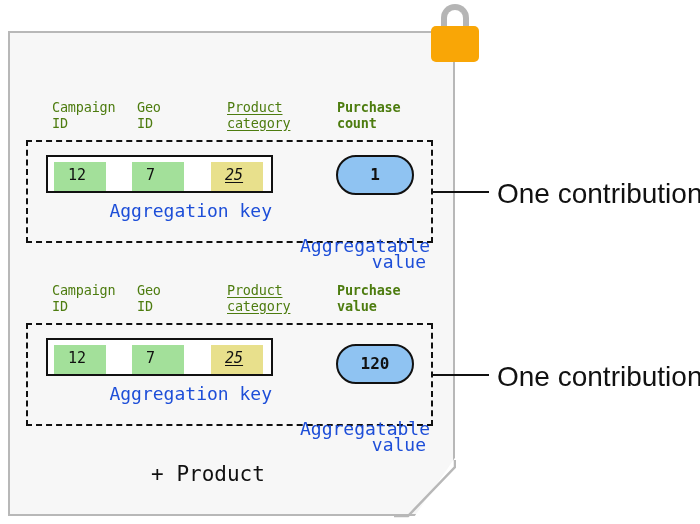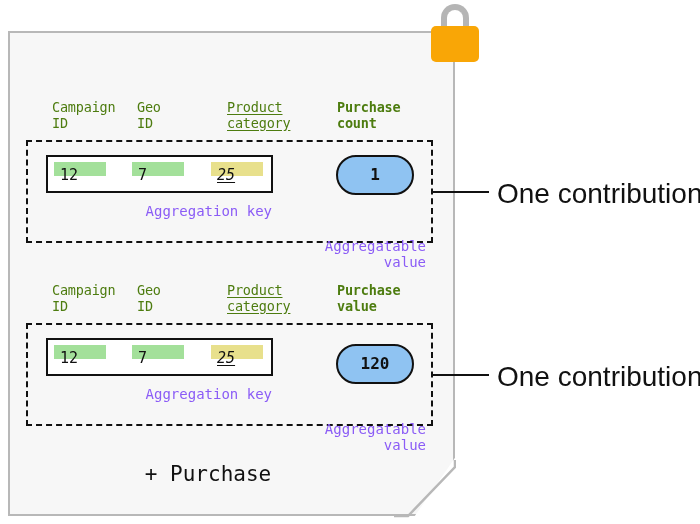--- a/index.html
+++ b/index.html
@@ -109,25 +109,25 @@
     height: 38px;
     background: #ffffff;
     border: 2.5px solid #111111;
     box-sizing: border-box;
   }
   #keybox-0 { top: 155px; }
   #keybox-1 { top: 338px; }
   .cell {
     position: absolute;
     top: 5px;
-    height: 14px;
+    height: 29px;
     line-height: 26px;
     font-size: 15px;
     color: #111111;
-    padding-left: 6px;
+    padding-left: 14px;
     box-sizing: border-box;
   }
   .cell-0 { left: 6px;   width: 52px;  background: #a3e09a; }
   .cell-1 { left: 84px;  width: 52px;  background: #a3e09a; }
   .cell-2 { left: 163px; width: 52px;  background: #e8e08c; text-decoration: underline; text-underline-offset: 2px; font-style: italic; }
 
   
   .pill {
     position: absolute;
     width: 78px;
@@ -141,22 +141,22 @@
     font-size: 16px;
     font-weight: bold;
     color: #111111;
   }
   #pill-0 { left: 336px; top: 155px; }
   #pill-1 { left: 336px; top: 344px; }
 
   
   .anno {
     position: absolute;
-    color: #8b5cf6;
-    font-size: 14px;
+    color: #1d4ed8;
+    font-size: 18px;
     line-height: 16px;
   }
   .anno-key  { width: 210px; text-align: right; }
   .anno-val  { width: 126px; text-align: right; white-space: pre-line; margin-top: 35px; }
   #anno-key-0 { left: 62px;  top: 203px; }
   #anno-val-0 { left: 300px; top: 203px; }
   #anno-key-1 { left: 62px;  top: 386px; }
   #anno-val-1 { left: 300px; top: 386px; }
 
   
@@ -254,13 +254,13 @@
 
 <div class="pill" id="pill-1">120</div>
 
 <div class="anno anno-key" id="anno-key-1">Aggregation key</div>
 <div class="anno anno-val" id="anno-val-1">Aggregatable
 value</div>
 
 <div class="leader" id="leader-1"></div>
 <div class="callout" id="callout-1">One contribution</div>
 
-<div class="metadata">+ Purchase</div>
+<div class="metadata">+ Product</div>
 
 </body></html>

